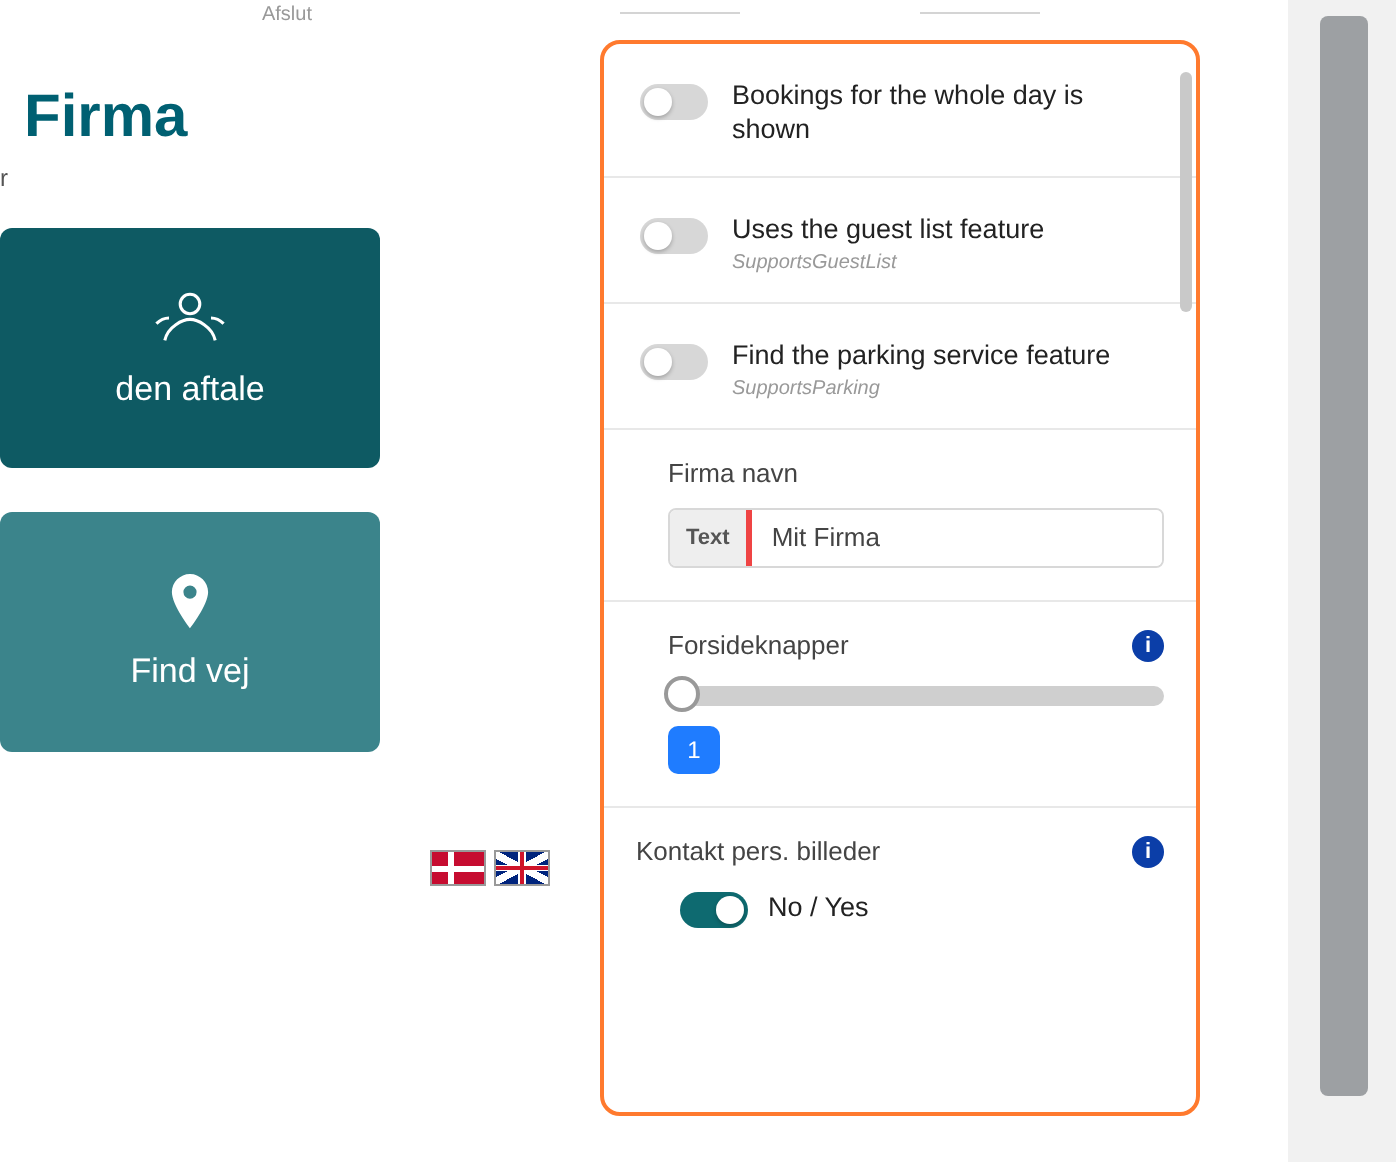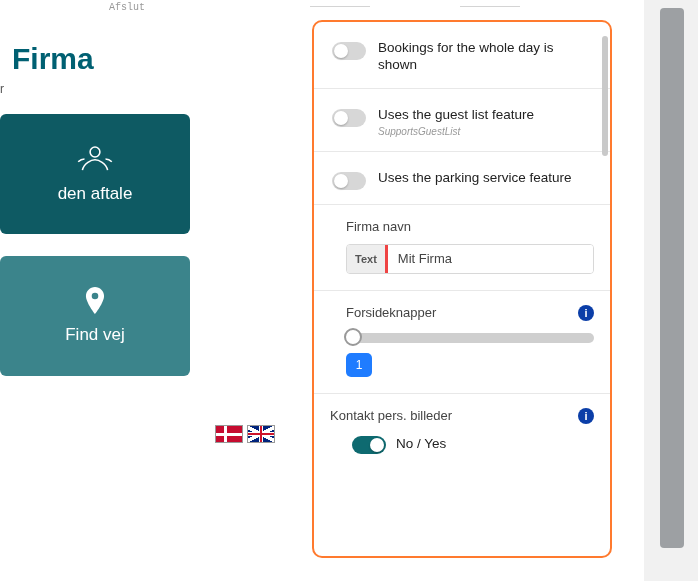--- a/index.html
+++ b/index.html
@@ -19,24 +19,23 @@
   }
   
   .left-col {
     width: 290px;
     padding: 0 8px 0 0;
     position: relative;
   }
   .afslut {
     position: absolute;
     top: 2px;
-    right: 145px;
+    right: 134px;
     font-size: 10px;
     color: #999;
-    font-family: Liberation Mono, monospace;
   }
   .company-heading {
     font-size: 30px;
     font-weight: 700;
     color: #006072;
     margin-top: 42px;
     margin-left: 0;
     padding-left: 12px;
   }
   .sub-r {
@@ -106,21 +105,21 @@
     content:"";
     position:absolute; inset:0;
     background:
       linear-gradient(to bottom, transparent 45%, #cf142b 45%, #cf142b 55%, transparent 55%),
       linear-gradient(to right, transparent 46%, #cf142b 46%, #cf142b 54%, transparent 54%);
   }
 
   
   .right-col {
     position: absolute;
-    left: 312px;
+    left: 300px;
     top: 20px;
     width: 300px;
     height: 538px;
     border: 2px solid #ff7a2e;
     border-radius: 10px;
     background: #fff;
     padding: 0;
     overflow: hidden;
   }
   .panel-inner {
@@ -345,21 +344,22 @@
           <div class="title">Uses the guest list feature</div>
           <div class="sub">SupportsGuestList</div>
         </div>
       </div>
 
       <div class="setting-row">
         <div class="toggle">
             <div class="knob"></div>
           </div>
         <div class="setting-text">
-          <div class="title">Uses the parking service feature</div>
+          <div class="title">Find the parking service feature</div>
+          <div class="sub">SupportsParking</div>
         </div>
       </div>
 
       <div class="section">
         <div class="section-label">Firma navn</div>
         <div class="input-group">
           <div class="input-addon">Text</div>
           <input type="text" value="Mit Firma" style="">
         </div>
       </div>

